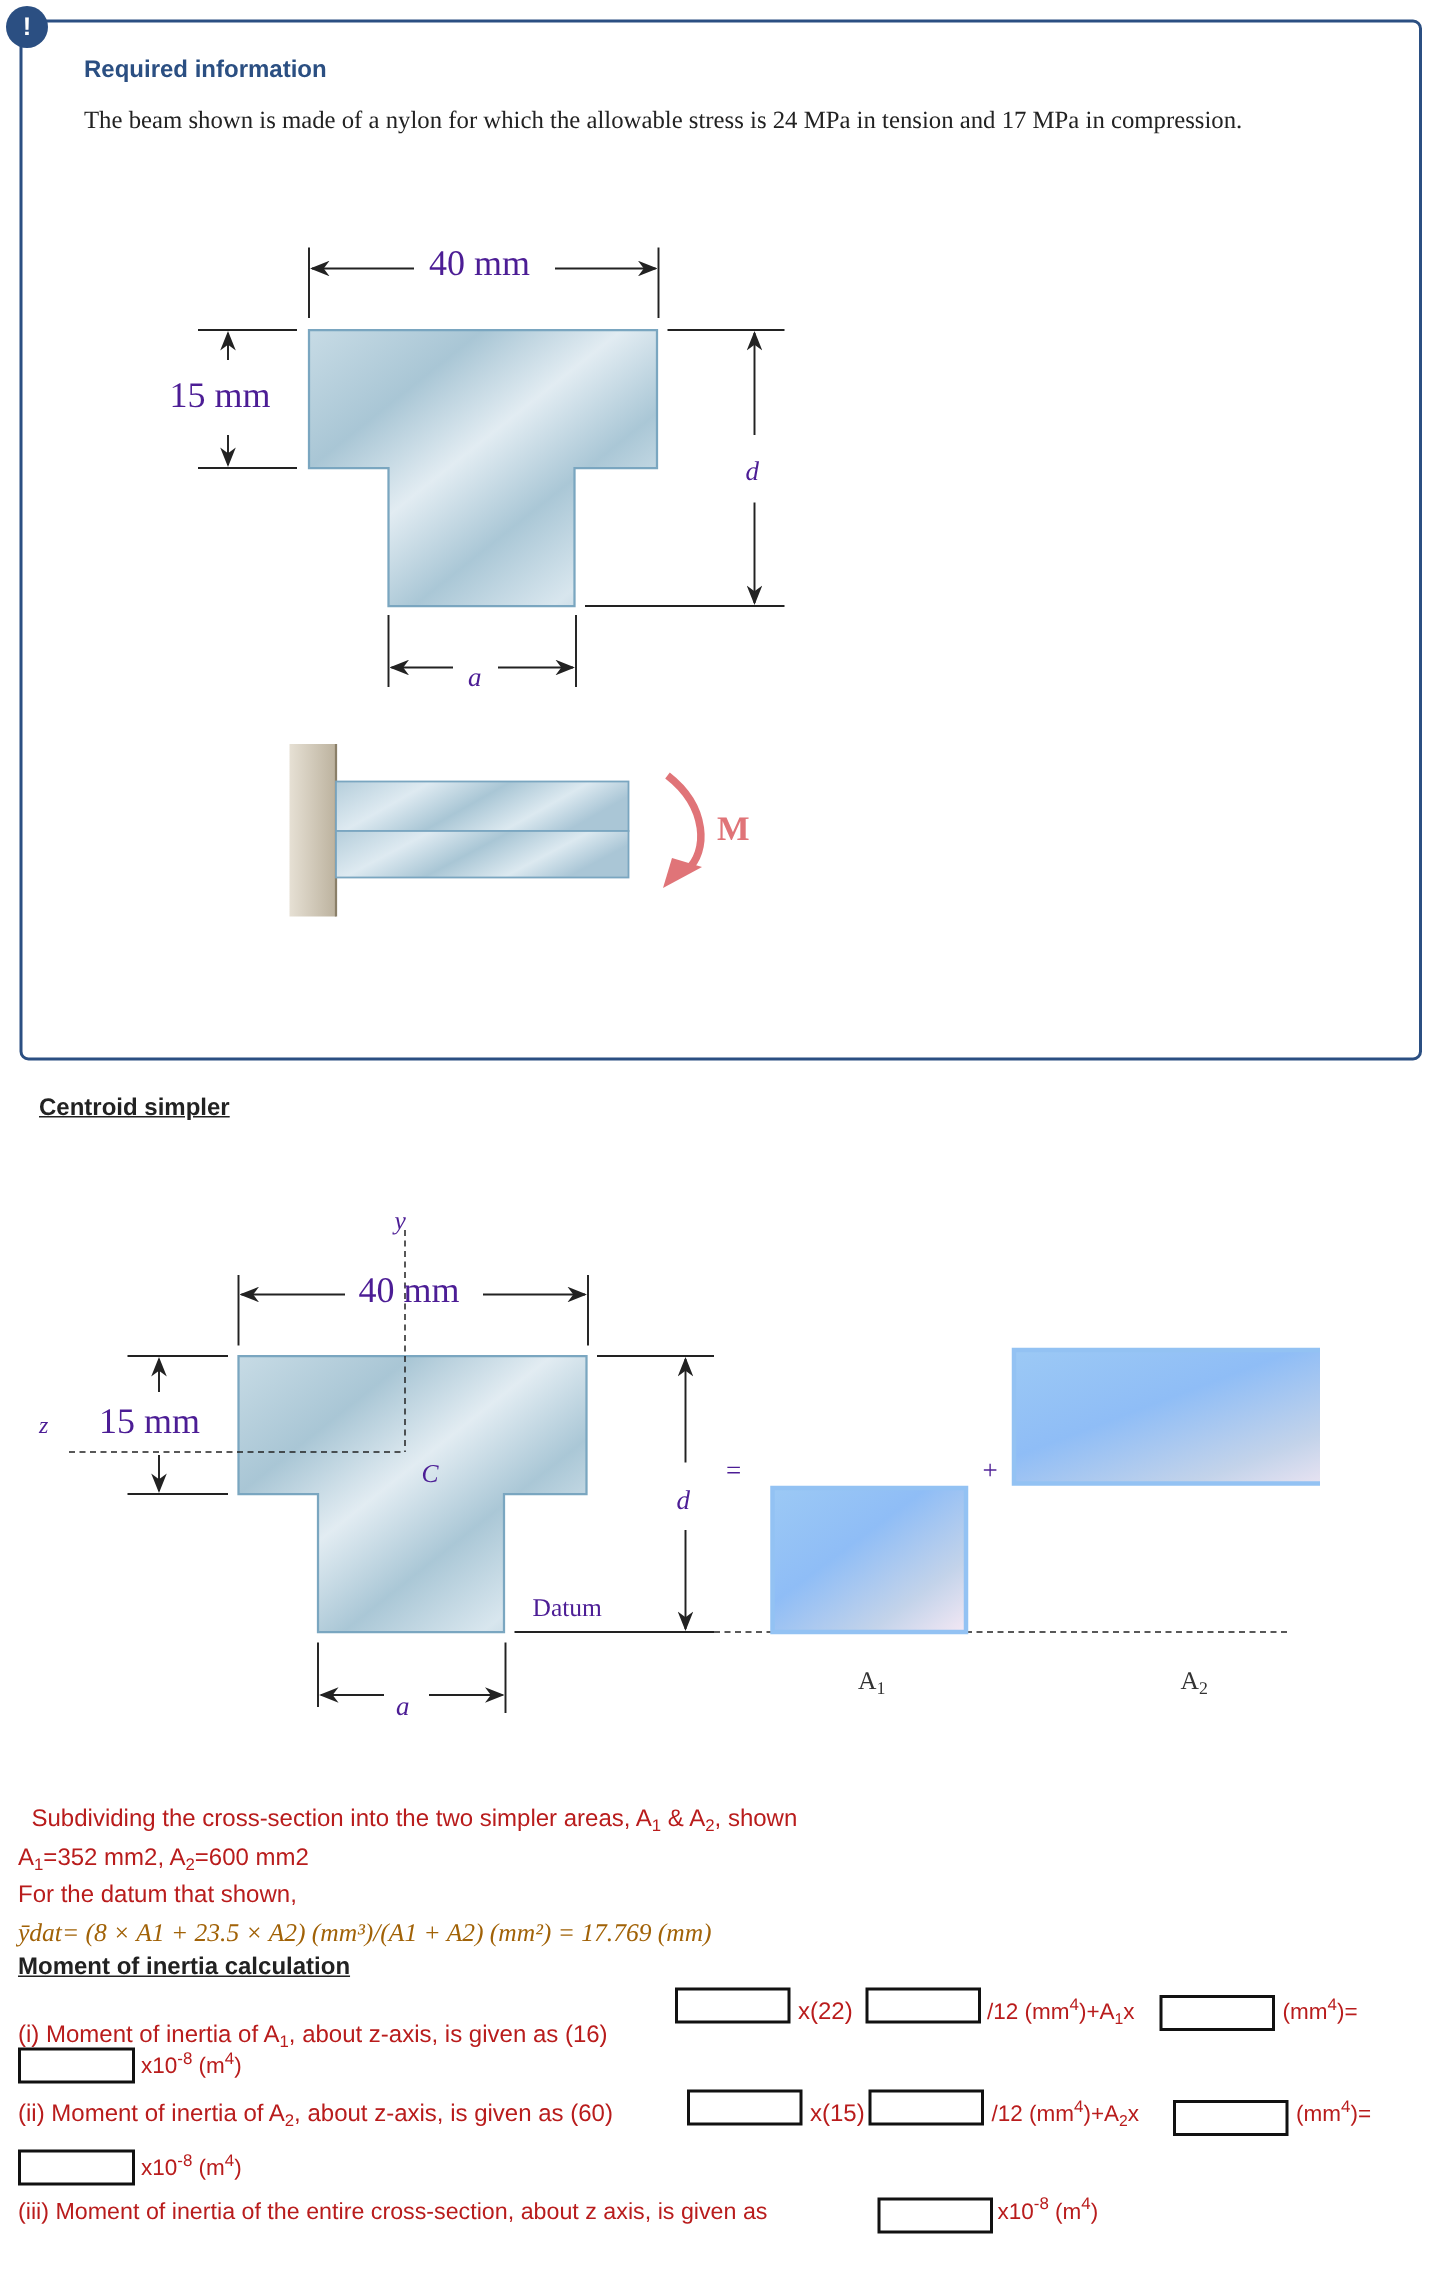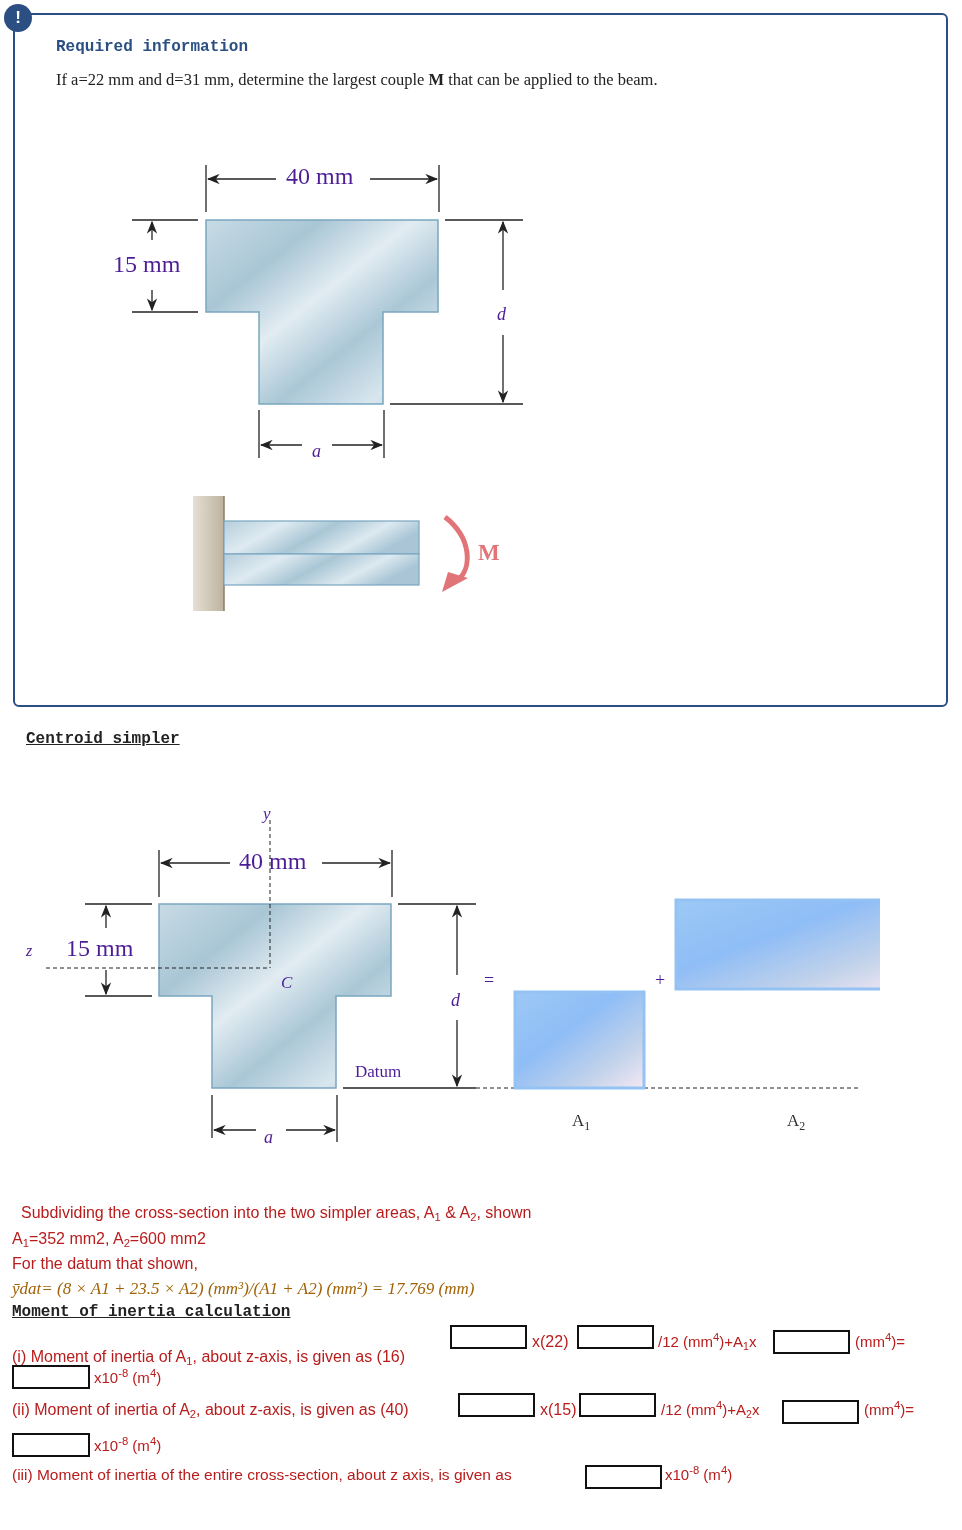--- a/index.html
+++ b/index.html
@@ -1,18 +1,18 @@
 <!DOCTYPE html>
 <html><head>
 <meta charset="utf-8">
 <style>
   html, body { margin:0; padding:0; background:#ffffff; }
   body { width:962px; height:1530px; position:relative; overflow:hidden; color:#222; }
   .serif { font-family: "Liberation Serif", "DejaVu Serif", serif; }
-  .sans { font-family: Liberation Mono, monospace; text-align: center; }
+  .sans { font-family: Liberation Sans, sans-serif; text-align: center; }
 
   
   .info-box { position:absolute; left:13px; top:13px; width:935px; height:694px;
     border:2px solid #2b4f82; border-radius:6px; box-sizing:border-box; }
   .alert-icon { position:absolute; left:4px; top:4px; width:28px; height:28px; border-radius:50%;
     background:#2b4f82; color:#fff; font-family:"Liberation Sans",sans-serif; font-weight:bold;
     font-size:17px; line-height:28px; text-align:center; }
   .info-title { position:absolute; left:56px; top:38px; font-size:16px; font-weight:bold; color:#2b4f82; }
   .info-text { position:absolute; left:56px; top:68px; font-size:16.5px; line-height:23px; color:#222; width:880px; }
 
@@ -30,21 +30,21 @@
 
   .area-label { position:absolute; font-family:"Liberation Serif",serif; font-size:17px; color:#333; }
 </style>
 </head>
 <body>
 
 <div class="info-box"></div>
 <div class="alert-icon">!</div>
 <div class="info-title sans">Required information</div>
 <div class="info-text serif">
-  <div><span>If a=22 mm and d=31 mm, determine the largest couple </span><b>M</b><span> that can be applied to the beam.</span></div>
+  <div>The beam shown is made of a nylon for which the allowable stress is 24 MPa in tension and 17 MPa in compression.</div>
 </div>
 
 <svg style="position:absolute;left:100px;top:140px;" width="440" height="330" viewBox="0 0 440 330">
   <defs>
     <linearGradient id="steel" x1="0" y1="0" x2="1" y2="1">
       <stop offset="0" stop-color="#c7dbe5"></stop>
       <stop offset="0.25" stop-color="#a9c6d5"></stop>
       <stop offset="0.45" stop-color="#e2ecf2"></stop>
       <stop offset="0.65" stop-color="#aac7d6"></stop>
       <stop offset="0.85" stop-color="#d8e6ee"></stop>
@@ -194,21 +194,21 @@
 <input class="answer-box" style="left: 773px; top: 1330px; width: 77px;" value="">
 <div class="body-text" style="left:855px;top:1333px;font-size:15px;">
   <span>(mm</span><sup>4</sup><span>)=</span>
 </div>
 <input class="answer-box" style="left: 12px; top: 1365px; width: 78px;" value="">
 <div class="body-text" style="left:94px;top:1369px;font-size:15px;">
   <span>x10</span><sup>-8</sup><span> (m</span><sup>4</sup><span>)</span>
 </div>
 
 <div class="body-text" style="left:12px;top:1401px;">
-  <span>(ii) Moment of inertia of A</span><sub>2</sub><span>, about z-axis, is given as (40)</span>
+  <span>(ii) Moment of inertia of A</span><sub>2</sub><span>, about z-axis, is given as (60)</span>
 </div>
 <input class="answer-box" style="left: 458px; top: 1393px; width: 77px;" value="">
 <div class="body-text" style="left:540px;top:1401px;">x(15)</div>
 <input class="answer-box" style="left: 579px; top: 1393px; width: 77px;" value="">
 <div class="body-text" style="left:661px;top:1401px;font-size:15px;">
   <span>/12 (mm</span><sup>4</sup><span>)+A</span><sub>2</sub><span>x</span>
 </div>
 <input class="answer-box" style="left: 782px; top: 1400px; width: 77px;" value="">
 <div class="body-text" style="left:864px;top:1401px;font-size:15px;">
   <span>(mm</span><sup>4</sup><span>)=</span>

